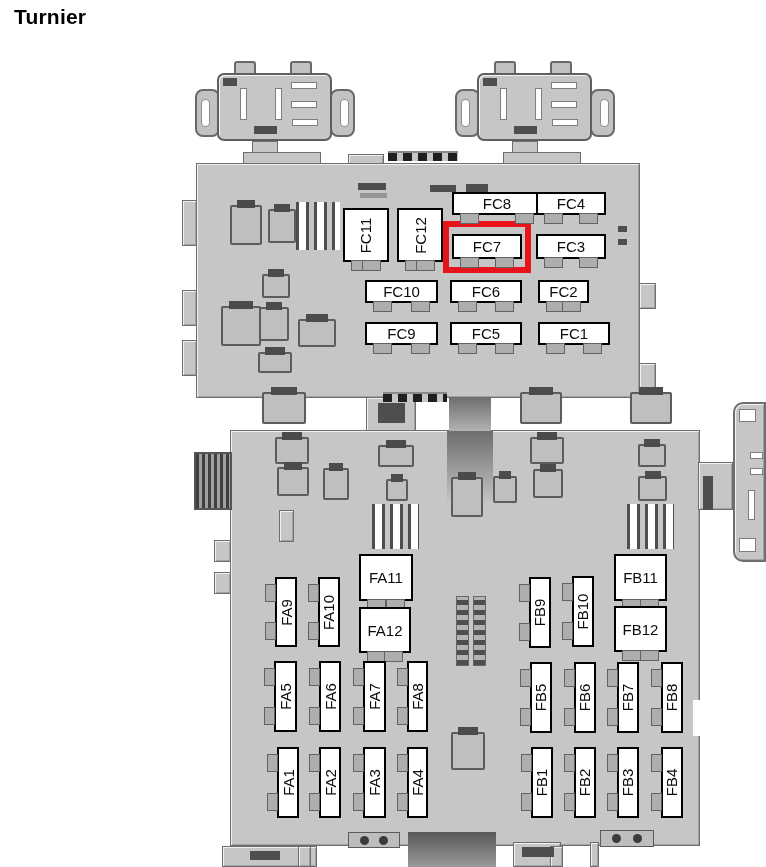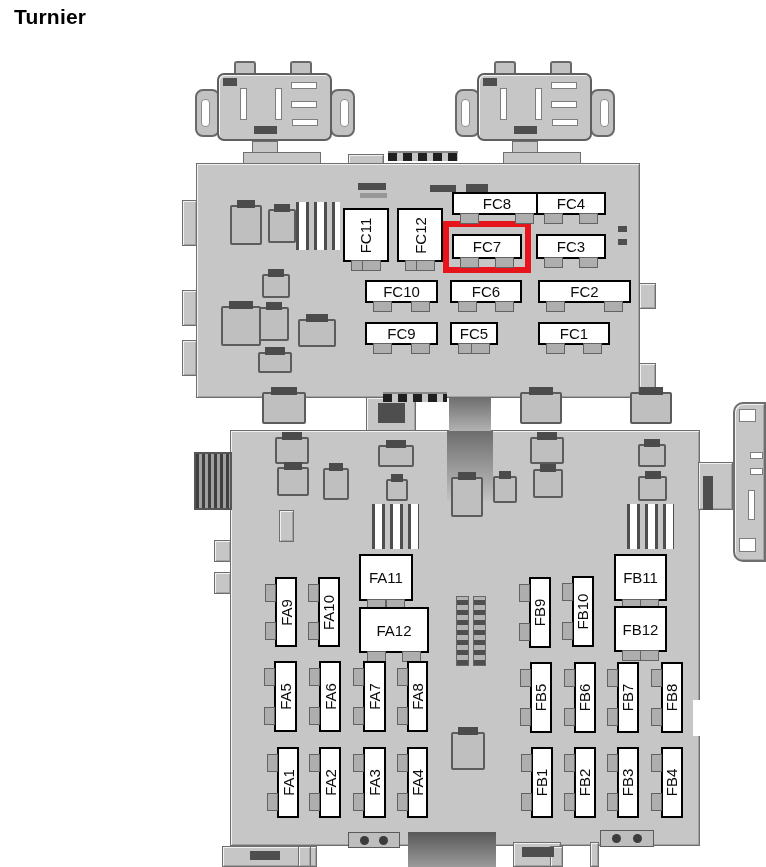--- a/index.html
+++ b/index.html
@@ -200,43 +200,43 @@
     </div>
   <div class="fuse ht" style="left:536px;top:234px;width:70px;height:25px">
       <span>FC3</span>
     </div>
   <div class="fuse ht" style="left:365px;top:280px;width:73px;height:23px">
       <span>FC10</span>
     </div>
   <div class="fuse ht" style="left:450px;top:280px;width:72px;height:23px">
       <span>FC6</span>
     </div>
-  <div class="fuse ht" style="left:538px;top:280px;width:93px;height:23px">
+  <div class="fuse ht" style="left:538px;top:280px;width:51px;height:23px">
       <span>FC2</span>
     </div>
   <div class="fuse ht" style="left:365px;top:322px;width:73px;height:23px">
       <span>FC9</span>
     </div>
-  <div class="fuse ht" style="left:450px;top:322px;width:48px;height:23px">
+  <div class="fuse ht" style="left:450px;top:322px;width:72px;height:23px">
       <span>FC5</span>
     </div>
   <div class="fuse ht" style="left:538px;top:322px;width:72px;height:23px">
       <span>FC1</span>
     </div>
 
   <div class="fuse v vt" style="left:275px;top:577px;width:22px;height:70px">
       <span>FA9</span>
     </div>
   <div class="fuse v vt" style="left:318px;top:577px;width:22px;height:70px">
       <span>FA10</span>
     </div>
   <div class="fuse ht" style="left:359px;top:554px;width:54px;height:47px">
       <span>FA11</span>
     </div>
-  <div class="fuse ht" style="left:359px;top:607px;width:70px;height:46px">
+  <div class="fuse ht" style="left:359px;top:607px;width:52px;height:46px">
       <span>FA12</span>
     </div>
   <div class="fuse v vt" style="left:274px;top:661px;width:23px;height:71px">
       <span>FA5</span>
     </div>
   <div class="fuse v vt" style="left:319px;top:661px;width:22px;height:71px">
       <span>FA6</span>
     </div>
   <div class="fuse v vt" style="left:363px;top:661px;width:23px;height:71px">
       <span>FA7</span>

